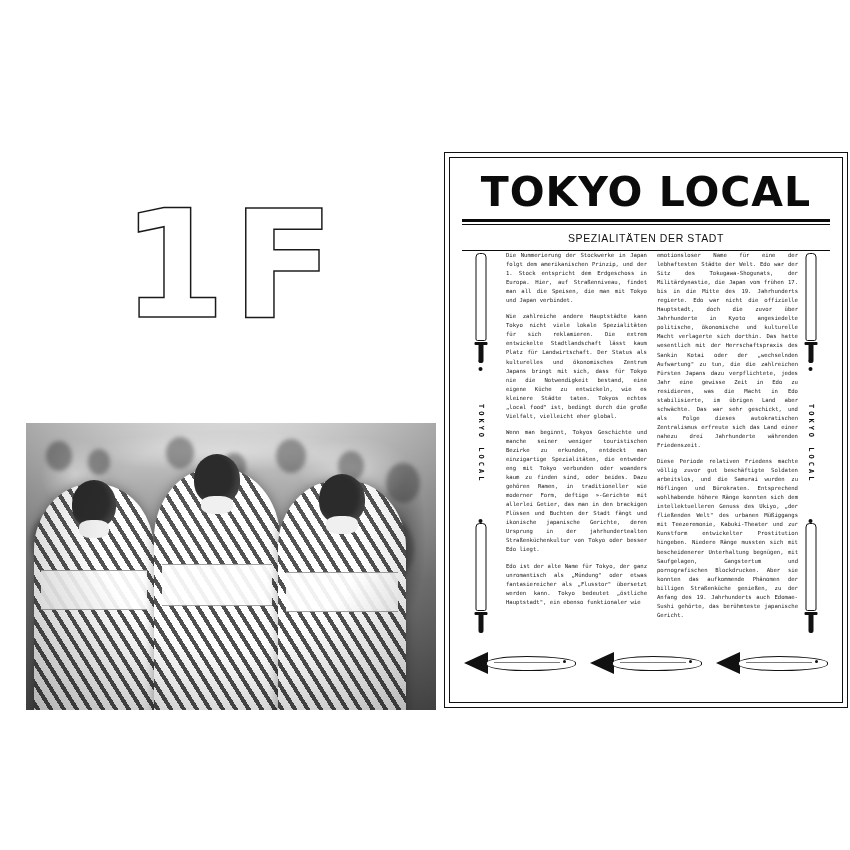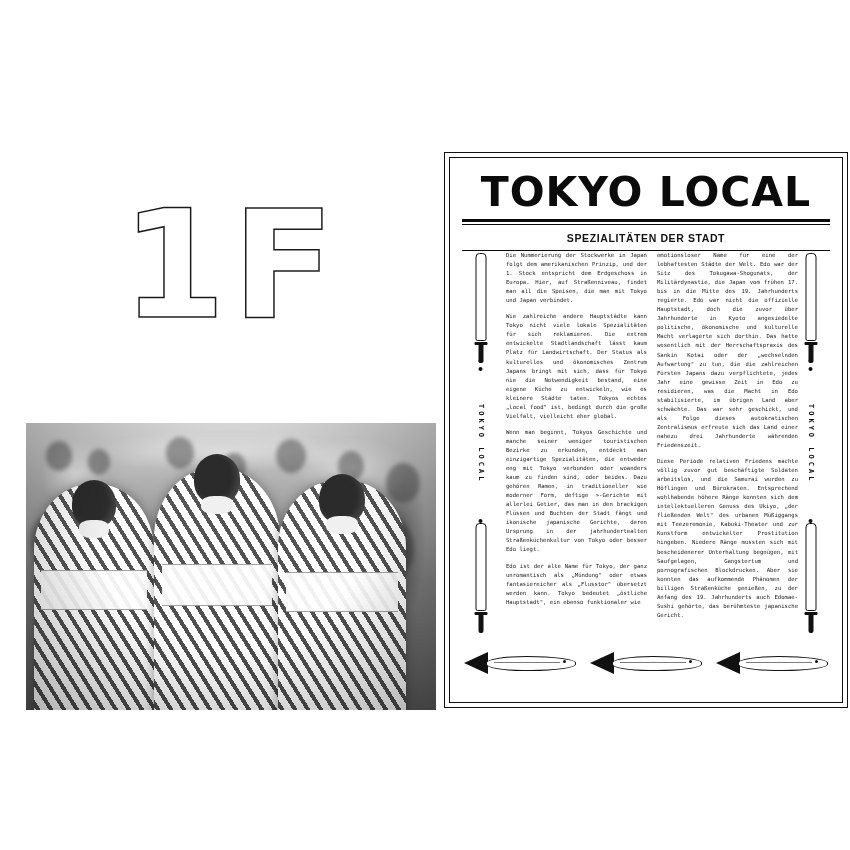--- a/index.html
+++ b/index.html
@@ -171,21 +171,21 @@
   }
   .rule-thin {
     height: 1px;
     background: #0b0b0b;
     margin: 2px 2px 0 2px;
   }
 
   .subhead {
     text-align: center;
     font-family: "Liberation Sans", sans-serif;
-    font-weight: 700;
+    font-weight: 400;
     font-size: 10.5px;
     letter-spacing: .6px;
     color: #111;
     margin: 7px 0 6px 0;
   }
 
   .body-area {
     position: relative;
     height: 384px;
   }

